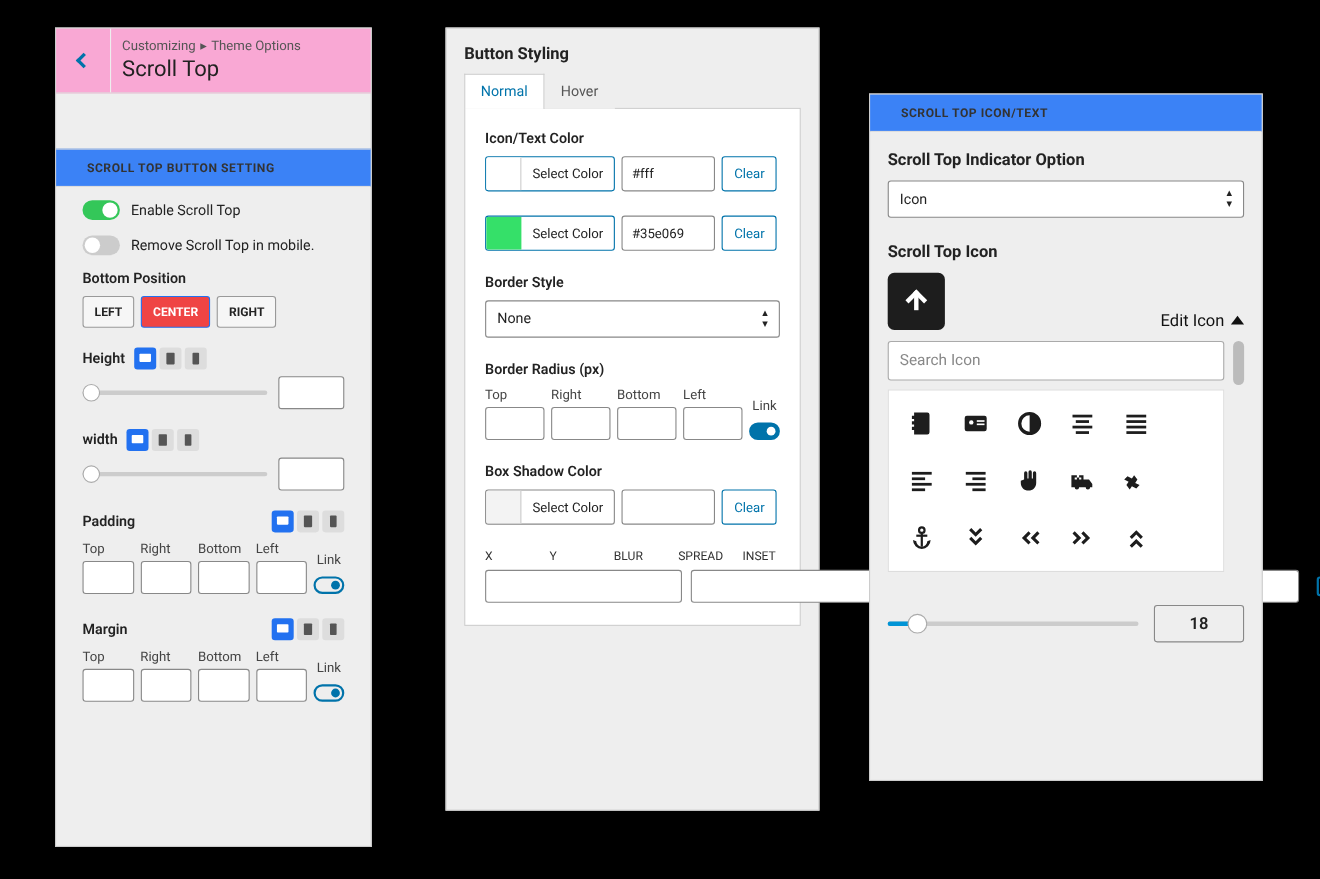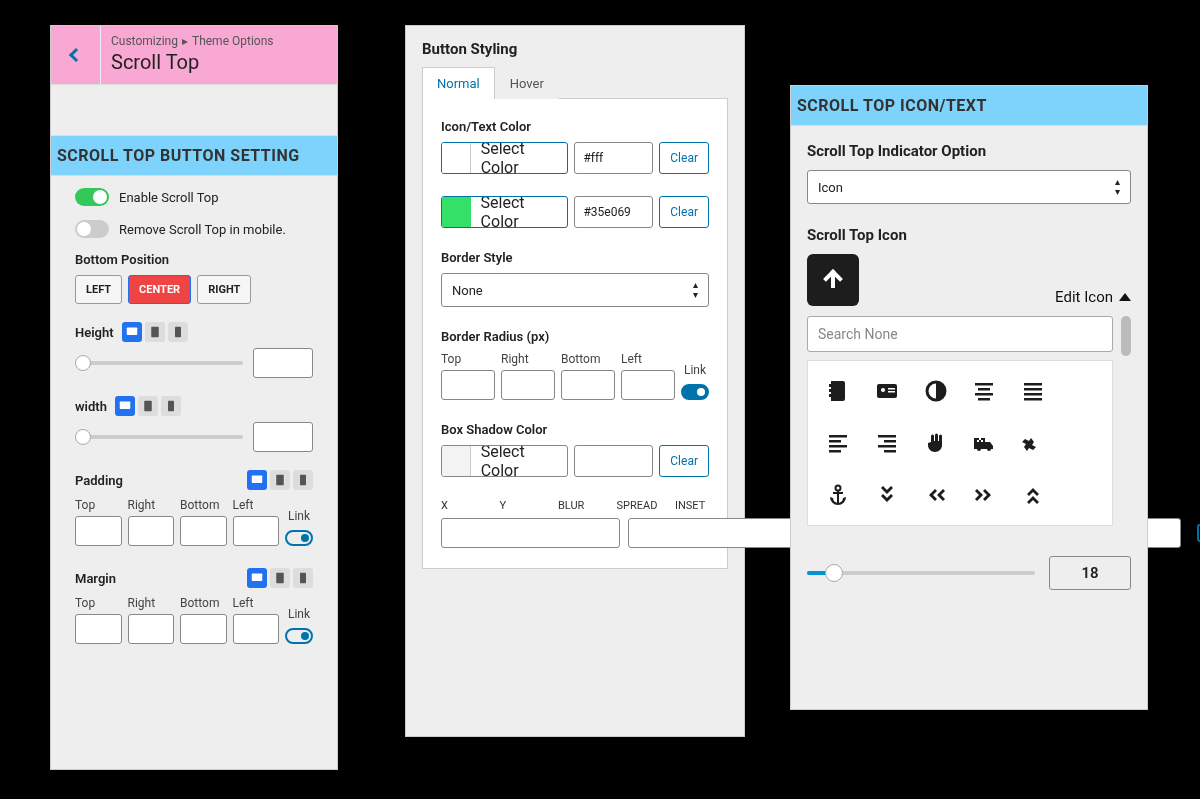--- a/index.html
+++ b/index.html
@@ -11,21 +11,21 @@
 
   
   .hdr { background: #f9a8d4; display: flex; border-bottom: 1px solid #ddd; }
   .back-btn { width: 50px; display:flex; align-items:center; justify-content:center; cursor:pointer; border-right:1px solid #eee;}
   .chev-left { width:10px; height:10px; border-left:3px solid #0073aa; border-bottom:3px solid #0073aa; transform:rotate(45deg); }
   .hdr-text { padding: 8px 10px 10px 10px; }
   .crumb { font-size: 12px; color: #555; }
   .crumb .sep{ margin:0 4px;}
   .hdr-title { font-size: 20px; font-weight: 400; margin-top: 2px; }
 
-  .sect-title-bar { background:#7dd3fc; padding:10px 6px; font-size:16px; font-weight:700; letter-spacing:0.5px; color:#333; text-transform:uppercase; }
+  .sect-title-bar { background:#3b82f6; padding:10px 28px; font-size:11px; font-weight:700; letter-spacing:0.5px; color:#333; text-transform:uppercase; }
   .p1 .sect-title-bar{ margin-top:50px; border-top:1px solid #ddd; border-bottom:1px solid #ddd;}
 
   .content { padding: 12px 24px; }
   .row { display:flex; align-items:center; margin-bottom:14px; }
   .toggle { width:34px; height:18px; border-radius:10px; position:relative; margin-right:10px; cursor:pointer;}
   .toggle .knob{ width:14px; height:14px; background:#fff; border-radius:50%; position:absolute; top:2px;}
   .toggle.on{ background:#34c759;} .toggle.on .knob{ right:2px;}
   .toggle.off{ background:#ccc;} .toggle.off .knob{ left:2px;}
 
   .field-label{ font-weight:600; font-size:13px; color:#222; margin-bottom:8px; display:block;}
@@ -63,21 +63,21 @@
   .p2 .panel-title{ padding:14px 16px 8px; font-size:15px; font-weight:700;}
   .tabs{ display:flex; padding: 0 16px; gap:0;}
   .tab{ padding:8px 14px; font-size:13px; cursor:pointer; background:#eee; border:1px solid #ccc; border-bottom:none; position:relative; top:1px;}
   .tab.active{ background:#fff; color:#0073aa; border-color:#ccc; z-index:2;}
   .tab.inactive{ border-color:transparent; color:#555;}
   .tab-body{ background:#fff; margin:0 16px 16px; border:1px solid #ccc; padding:20px 18px;}
   .color-field{ margin-bottom:22px;}
   .color-row{ display:flex; gap:6px; align-items:stretch;}
   .color-swatch{ display:flex; border:1px solid #0073aa; border-radius:3px; overflow:hidden; height:32px;}
   .swatch{ width:32px; height:100%;}
-  .sel-color{ padding:0 10px; display:flex; align-items:center; font-size:16px; cursor:pointer;}
+  .sel-color{ padding:0 10px; display:flex; align-items:center; font-size:12px; cursor:pointer;}
   .hex-box{ border:1px solid #888; border-radius:3px; padding:0 8px; display:flex; align-items:center; font-size:12px; width:85px; height:32px;}
   .clear-btn{ border:1px solid #0073aa; color:#0073aa; background:#fff; border-radius:3px; padding:0 10px; font-size:12px; cursor:pointer; height:32px;}
   .select{ width:100%; height:34px; border:1px solid #888; border-radius:3px; padding:0 10px; display:flex; align-items:center; justify-content:space-between; font-size:13px; cursor:pointer; background:#fff;}
   .select .caret{ font-size:10px; line-height:1;}
 
   .shadow-labels{ display:flex; gap:8px; font-size:11px; color:#333; margin-bottom:6px;}
   .shadow-labels span{ flex:1; text-align:left;}
   .shadow-row{ display:flex; gap:8px; align-items:center;}
   .sh-input{ flex:1; height:30px; border:1px solid #888; border-radius:3px;}
   .checkbox{ width:18px; height:18px; border:2px solid #0073aa; border-radius:3px; display:flex; align-items:center; justify-content:center; cursor:pointer;}
@@ -407,21 +407,21 @@
       <div class="icon-preview">
           <div class="arrow-up"></div>
         </div>
       <div class="edit-icon-link">
         <span>Edit Icon</span>
         <div class="tri-up"></div>
       </div>
     </div>
 
     <div style="display:flex; gap:8px;">
-      <div class="search-box">Search None</div>
+      <div class="search-box">Search Icon</div>
       <div class="scrollbar">
           <div class="sthumb"></div>
         </div>
     </div>
 
     <div class="icon-grid-wrap">
       <div class="icon-grid">
         <div class="ig-item"><svg viewBox="0 0 24 24">
               <path d="M5 2h12a2 2 0 012 2v16a2 2 0 01-2 2H5V2zm-2 3h2v3H3V5zm0 5h2v3H3v-3zm0 5h2v3H3v-3zm9-8a2 2 0 110 4 2 2 0 010-4zm-4 9c0-2 2-3 4-3s4 1 4 3v1H8v-1z"></path>
             </svg></div>

